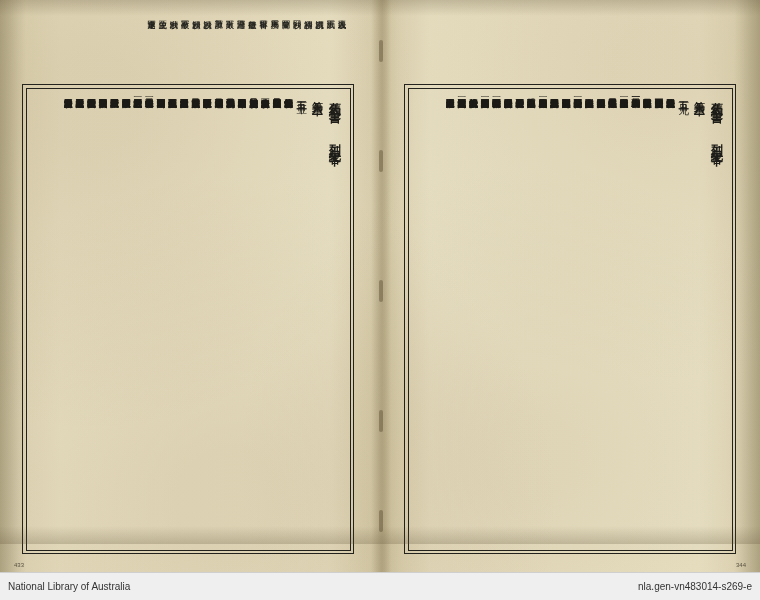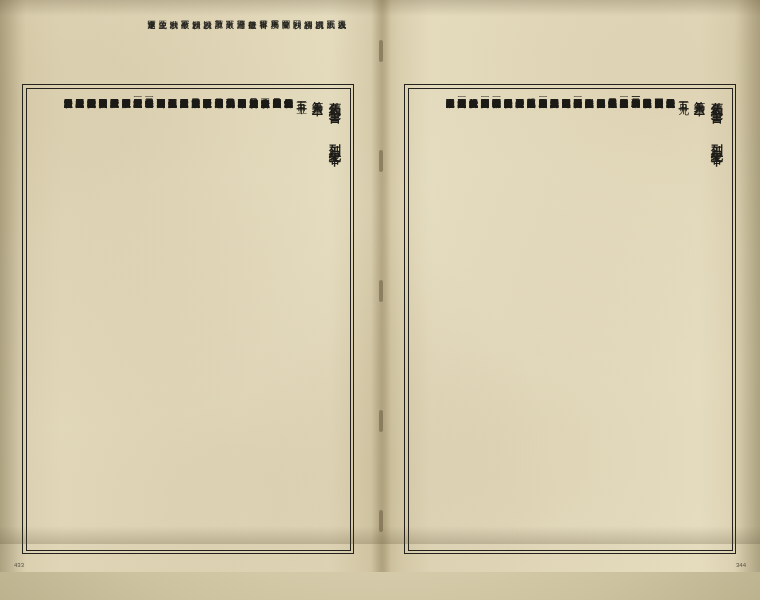--- a/index.html
+++ b/index.html
@@ -214,13 +214,17 @@
 
     <div class="edge-shadow-l"></div>
     <div class="edge-shadow-r"></div>
     <div class="edge-shadow-t"></div>
     <div class="edge-shadow-b"></div>
 
     <div class="tinymark" style="left:14px;bottom:4px">433</div>
     <div class="tinymark" style="right:14px;bottom:4px">344</div>
   </div>
 
+  <div class="footer">
+    <span>National Library of Australia</span>
+    <span>nla.gen-vn483014-s269-e</span>
+  </div>
 </div>
 
 </body></html>

